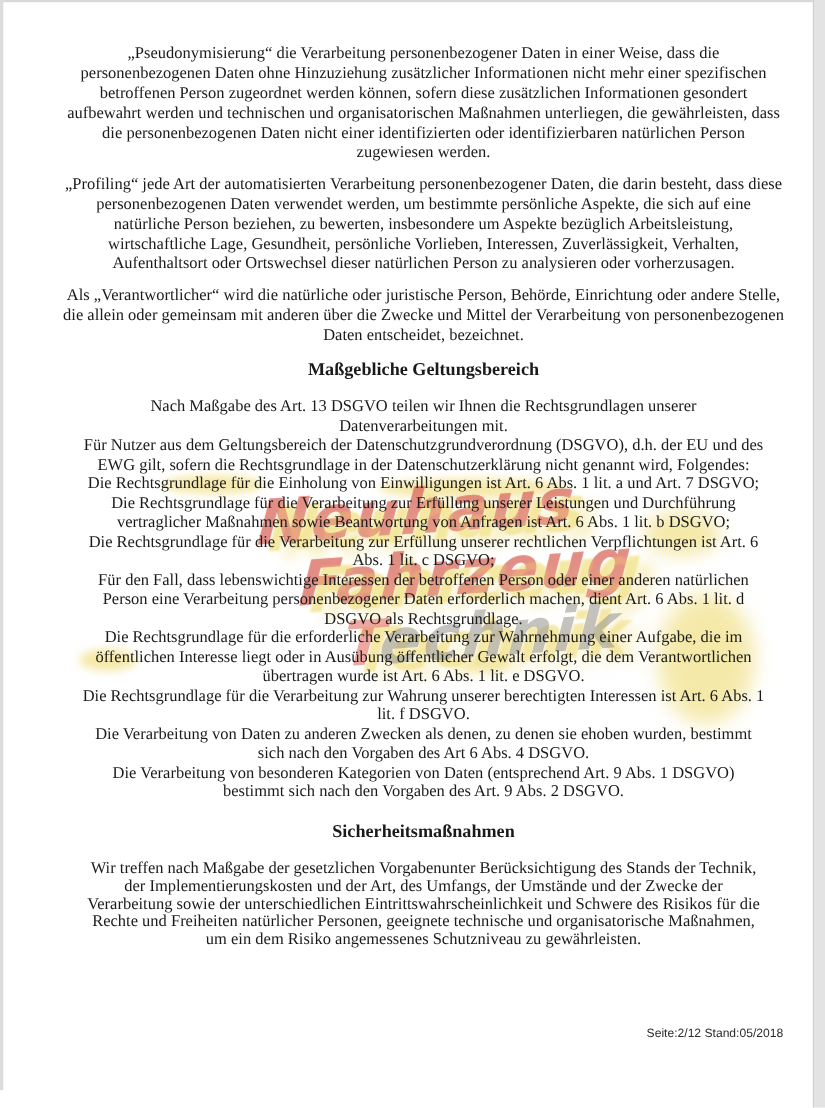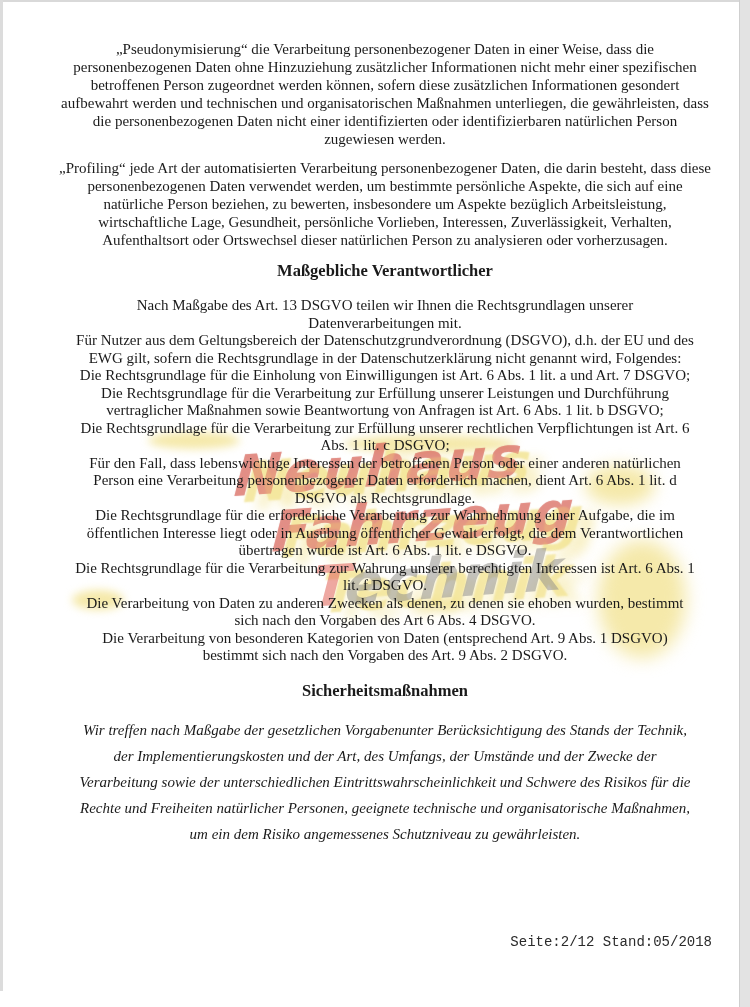--- a/index.html
+++ b/index.html
@@ -35,27 +35,27 @@
     font-size: 16.5px;
     line-height: 20px;
     margin: 12px 0 12px 0;
   }
   .section-heading.second { margin-top: 9px; }
   .section-body {
     white-space: pre-line;
     line-height: 17.5px;
     margin: 16px;
   }
-  .section-body.last { line-height: 26px; font-style: italic; }
+  .section-body.last { line-height: 16px; }
 
   .footer-note {
     position: absolute;
     top: 934px; right: 38px;
-    font-family: Liberation Mono, monospace;
-    font-size: 14px;
+    font-family: Liberation Sans, sans-serif;
+    font-size: 11px;
     color: #2b2b2b;
     z-index: 2;
     margin-left: 12px;
   }
 
   
   .watermark {
     position: absolute;
     left: 170px; top: 422px;
     width: 530px; height: 250px;
@@ -122,22 +122,23 @@
 
   <div class="watermark">
     <span class="wm-word wm-red wm-w1">Neuhaus</span>
     <span class="wm-word wm-red wm-w2">Fahrzeug</span>
     <span class="wm-word wm-gray wm-w3"><span class="wm-initial">T</span><span>echnik</span></span>
   </div>
 
   <div class="content">
     <p class="def-para">„Pseudonymisierung“ die Verarbeitung personenbezogener Daten in einer Weise, dass die personenbezogenen Daten ohne Hinzuziehung zusätzlicher Informationen nicht mehr einer spezifischen betroffenen Person zugeordnet werden können, sofern diese zusätzlichen Informationen gesondert aufbewahrt werden und technischen und organisatorischen Maßnahmen unterliegen, die gewährleisten, dass die personenbezogenen Daten nicht einer identifizierten oder identifizierbaren natürlichen Person zugewiesen werden.</p>
     <p class="def-para">„Profiling“ jede Art der automatisierten Verarbeitung personenbezogener Daten, die darin besteht, dass diese personenbezogenen Daten verwendet werden, um bestimmte persönliche Aspekte, die sich auf eine natürliche Person beziehen, zu bewerten, insbesondere um Aspekte bezüglich Arbeitsleistung, wirtschaftliche Lage, Gesundheit, persönliche Vorlieben, Interessen, Zuverlässigkeit, Verhalten, Aufenthaltsort oder Ortswechsel dieser natürlichen Person zu analysieren oder vorherzusagen.</p>
+    <p class="def-para">Als „Verantwortlicher“ wird die natürliche oder juristische Person, Behörde, Einrichtung oder andere Stelle, die allein oder gemeinsam mit anderen über die Zwecke und Mittel der Verarbeitung von personenbezogenen Daten entscheidet, bezeichnet.</p>
 
-    <div class="section-heading">Maßgebliche Verantwortlicher</div>
+    <div class="section-heading">Maßgebliche Geltungsbereich</div>
     <p class="section-body">Nach Maßgabe des Art. 13 DSGVO teilen wir Ihnen die Rechtsgrundlagen unserer Datenverarbeitungen mit.
 Für Nutzer aus dem Geltungsbereich der Datenschutzgrundverordnung (DSGVO), d.h. der EU und des EWG gilt, sofern die Rechtsgrundlage in der Datenschutzerklärung nicht genannt wird, Folgendes:
 Die Rechtsgrundlage für die Einholung von Einwilligungen ist Art. 6 Abs. 1 lit. a und Art. 7 DSGVO;
 Die Rechtsgrundlage für die Verarbeitung zur Erfüllung unserer Leistungen und Durchführung vertraglicher Maßnahmen sowie Beantwortung von Anfragen ist Art. 6 Abs. 1 lit. b DSGVO;
 Die Rechtsgrundlage für die Verarbeitung zur Erfüllung unserer rechtlichen Verpflichtungen ist Art. 6 Abs. 1 lit. c DSGVO;
 Für den Fall, dass lebenswichtige Interessen der betroffenen Person oder einer anderen natürlichen Person eine Verarbeitung personenbezogener Daten erforderlich machen, dient Art. 6 Abs. 1 lit. d DSGVO als Rechtsgrundlage.
 Die Rechtsgrundlage für die erforderliche Verarbeitung zur Wahrnehmung einer Aufgabe, die im öffentlichen Interesse liegt oder in Ausübung öffentlicher Gewalt erfolgt, die dem Verantwortlichen übertragen wurde ist Art. 6 Abs. 1 lit. e DSGVO.
 Die Rechtsgrundlage für die Verarbeitung zur Wahrung unserer berechtigten Interessen ist Art. 6 Abs. 1 lit. f DSGVO.
 Die Verarbeitung von Daten zu anderen Zwecken als denen, zu denen sie ehoben wurden, bestimmt sich nach den Vorgaben des Art 6 Abs. 4 DSGVO.
 Die Verarbeitung von besonderen Kategorien von Daten (entsprechend Art. 9 Abs. 1 DSGVO) bestimmt sich nach den Vorgaben des Art. 9 Abs. 2 DSGVO.</p>

